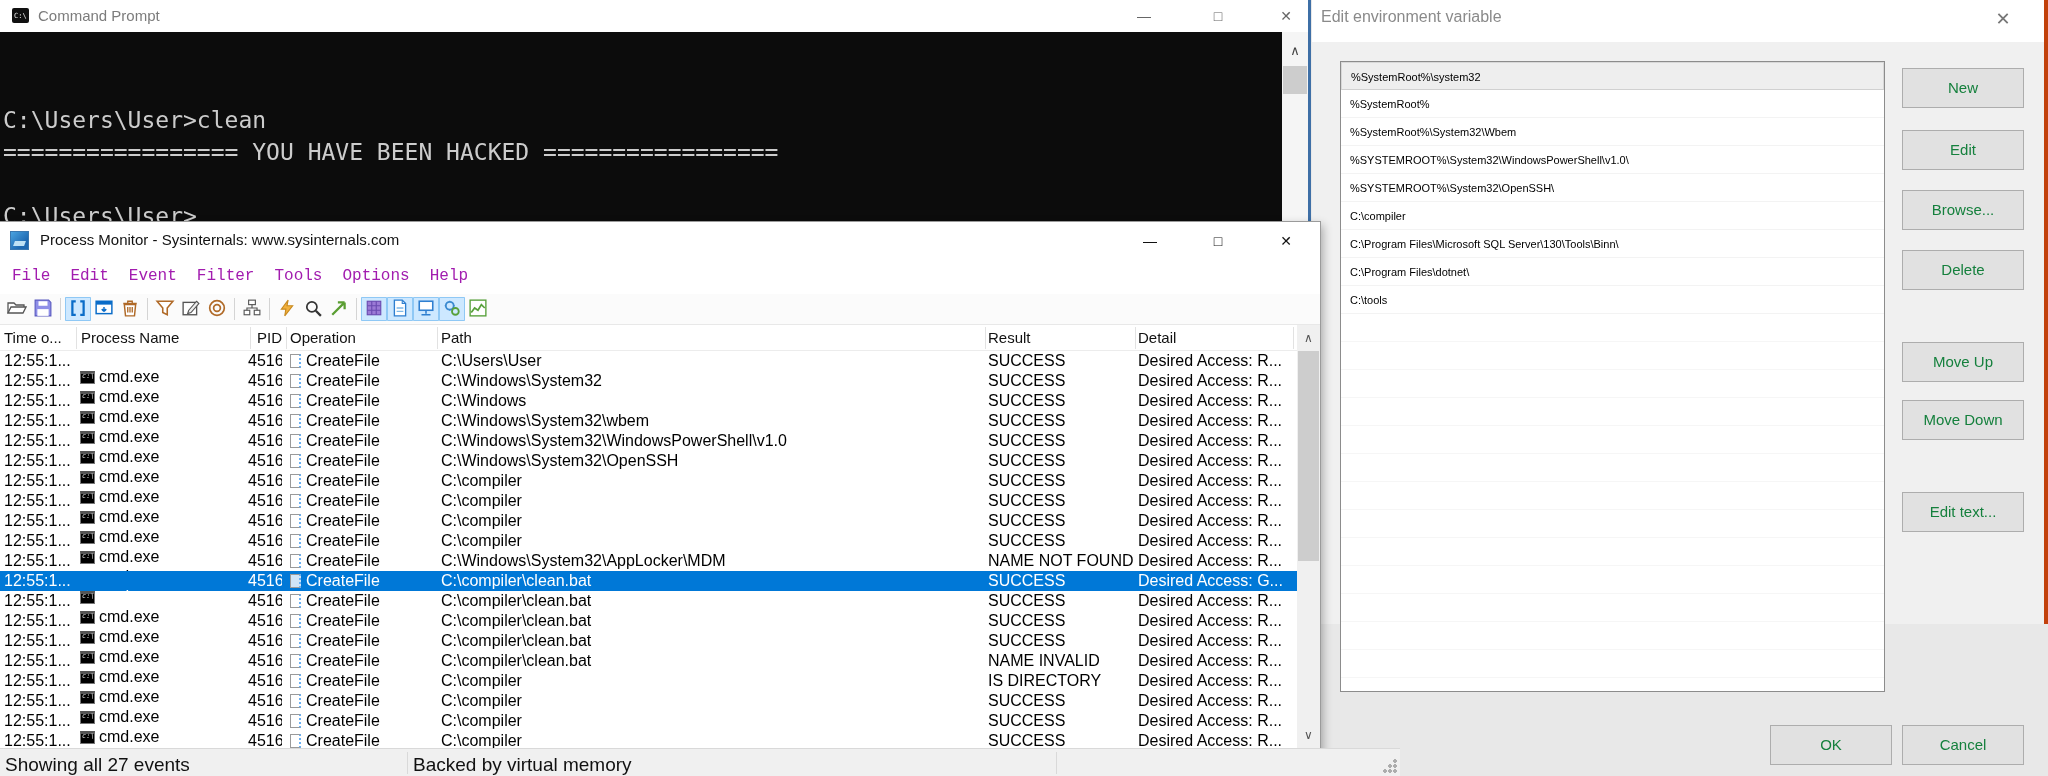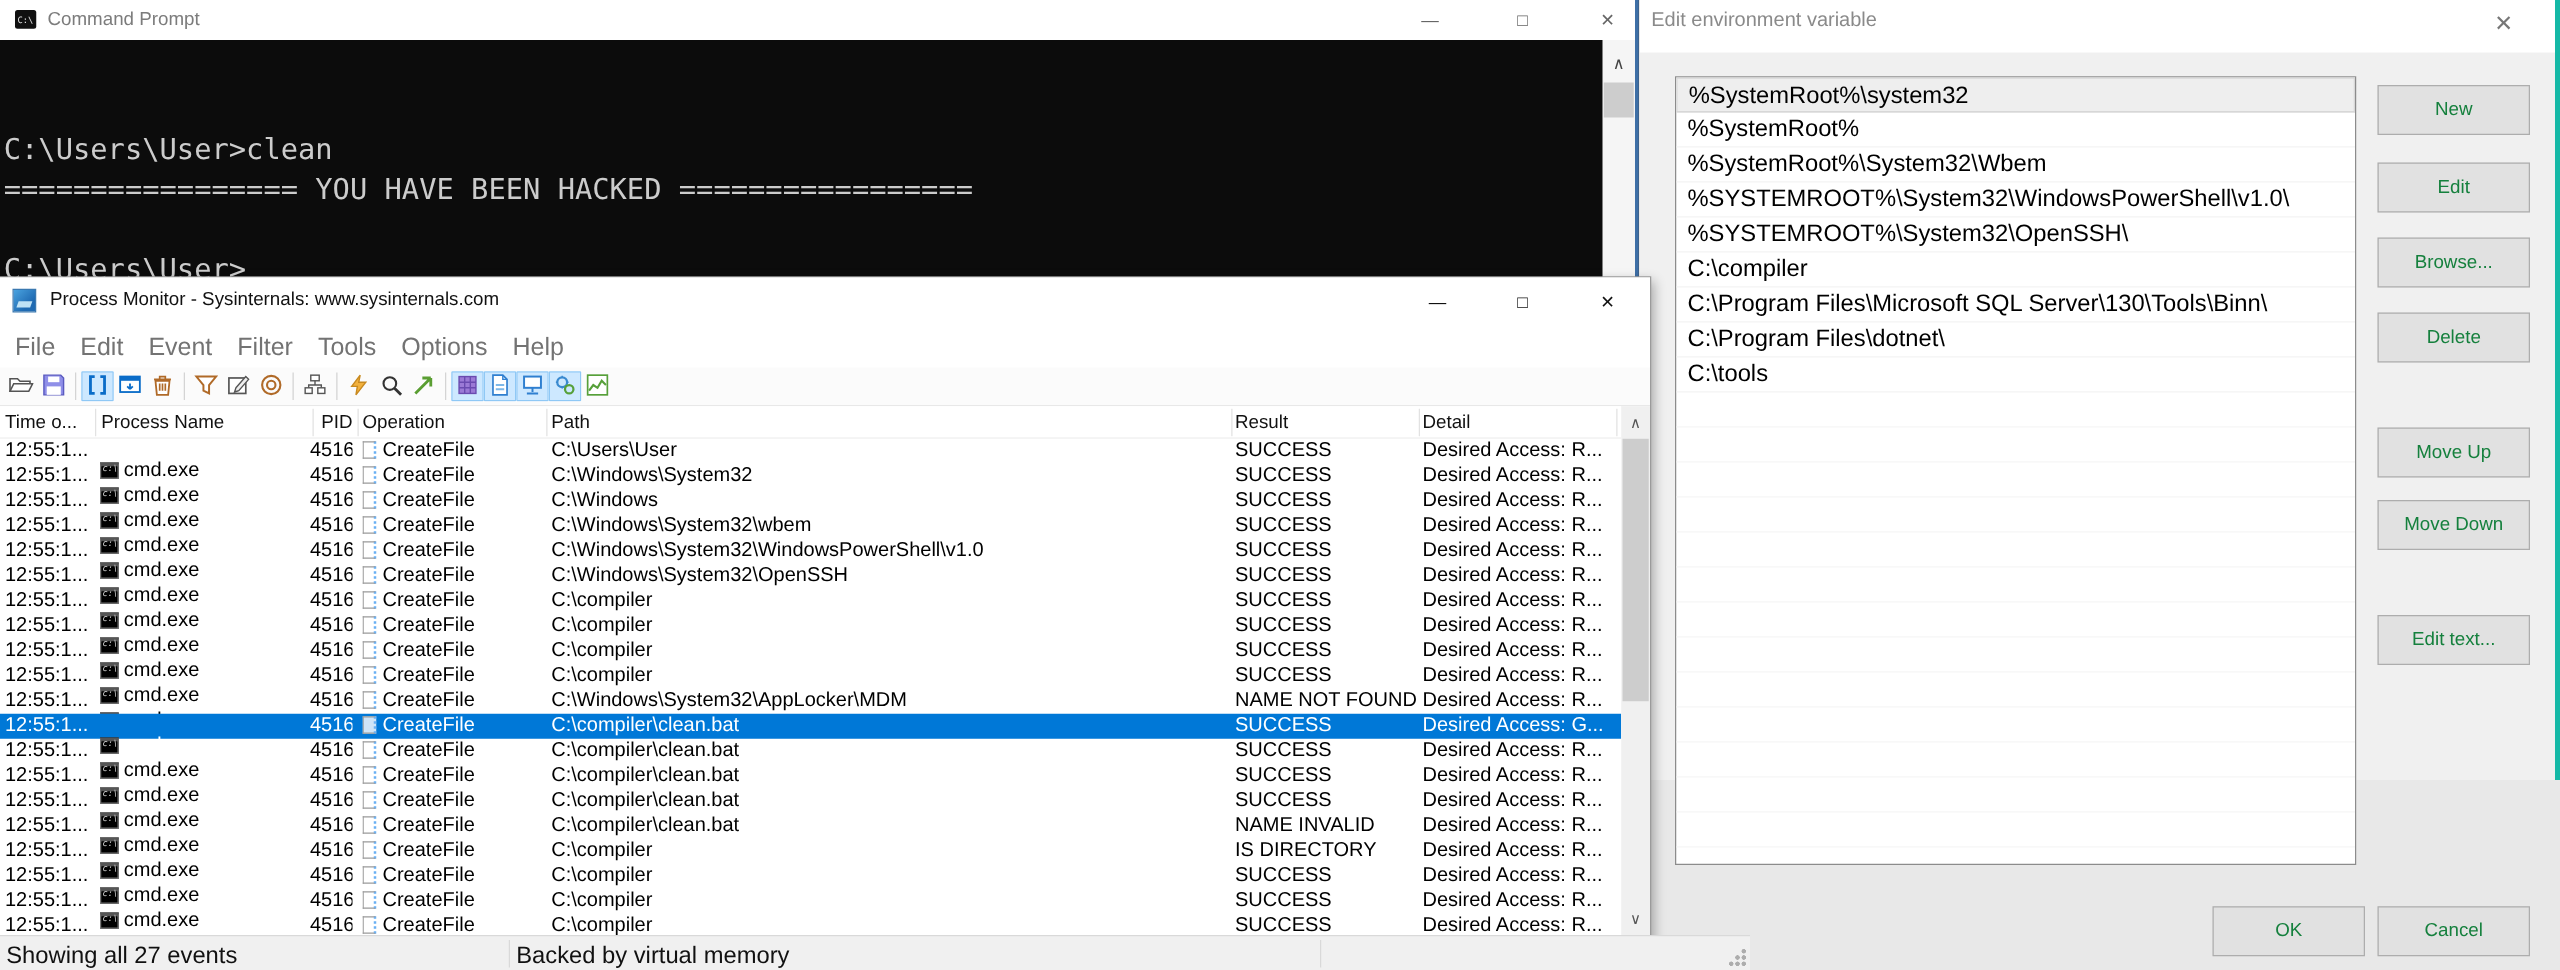--- a/index.html
+++ b/index.html
@@ -2,28 +2,28 @@
 <html><head>
 <meta charset="utf-8">
 <style>
   html,body{margin:0;padding:0;background:#d8d8d8;}
   #screen{position:relative;width:2048px;height:776px;overflow:hidden;
     font-family:"Liberation Sans",sans-serif;background:#e8e8e8;}
   #screen *{box-sizing:border-box;}
 
   
   #env-dialog{position:absolute;left:1312px;top:0;width:736px;height:624px;
-    background:#f0f0f0;border-right:4px solid #14b8a6;z-index:1;}
+    background:#f0f0f0;border-right:4px solid #c2410c;z-index:1;}
   #env-title-bar{position:absolute;left:0;top:0;right:0;height:42px;background:#ffffff;}
   #env-title{position:absolute;left:9px;top:8px;font-size:16px;color:#8a8a8a;white-space:nowrap;}
   #env-close{position:absolute;right:26px;top:4px;width:30px;height:30px;color:#777;
     font-size:18px;text-align:center;line-height:30px;cursor:default;}
   #env-list{position:absolute;left:28px;top:61px;width:545px;height:631px;background:#fff;
     border:1px solid #8c8c8c;overflow:hidden;}
-  .env-item{height:28px;line-height:28px;padding-left:9px;font-size:19px;color:#000;
+  .env-item{height:28px;line-height:28px;padding-left:9px;font-size:11px;color:#000;
     border-bottom:1px solid #f3f3f3;white-space:nowrap;overflow:hidden;}
   .env-item.sel{background:#eeeeee;border:1px solid #d8d8d8;border-bottom:1px solid #d0d0d0;}
   .env-item.empty{border-bottom:1px solid #f6f6f6;}
   .env-btn{position:absolute;left:590px;width:122px;height:40px;background:#e1e1e1;
     border:1px solid #adadad;font-size:15px;color:#15803d;text-align:center;line-height:38px;
     font-family:"Liberation Sans",sans-serif;padding:0;}
   #btn-ok{left:458px;}
 
   
   #cmd-window{position:absolute;left:0;top:0;width:1311px;height:776px;z-index:2;
@@ -51,21 +51,21 @@
   #pm-title-bar{position:absolute;left:0;top:0;right:0;height:38px;background:#ffffff;}
   #pm-app-icon{position:absolute;left:10px;top:9px;width:19px;height:19px;
     background:linear-gradient(135deg,#4aa3e0 0%,#1f6ab2 70%);border:1px solid #3a78b0;}
   #pm-app-icon:after{content:"";position:absolute;left:3px;top:9px;width:11px;height:5px;
     background:#bfe2f5;transform:skewX(-20deg);}
   #pm-title{position:absolute;left:40px;top:9px;font-size:15px;color:#111;white-space:nowrap;}
   .pm-winbtn{position:absolute;top:2px;width:48px;height:34px;text-align:center;line-height:34px;
     font-size:14px;color:#111;}
   #pm-min{left:1126px;} #pm-max{left:1194px;} #pm-close{left:1262px;}
   #pm-menubar{position:absolute;left:0;top:38px;right:0;height:34px;background:#ffffff;padding-left:2px;}
-  .pm-menu{display:inline-block;padding:7px 10px 0 10px;font-size:20px;color:#737373;height:34px;}
+  .pm-menu{display:inline-block;padding:7px 10px 0 10px;font-size:16px;color:#a21caf;height:34px;font-family:Liberation Mono, monospace;}
   #pm-toolbar{position:absolute;left:0;top:72px;right:0;height:31px;background:#fbfbfb;
     border-bottom:1px solid #e8e8e8;padding:3px 0 0 4px;white-space:nowrap;}
   .tb-btn{display:inline-block;width:26px;height:24px;padding:2px 3px;vertical-align:top;border-radius:1px;}
   .tb-btn svg{width:20px;height:18px;display:block;}
   .tb-btn.active{background:#cde8ff;box-shadow:0 0 0 1px #8fc8f5 inset;}
   .tb-sep{display:inline-block;width:1px;height:22px;background:#d4d4d4;margin:1px 4px;vertical-align:top;}
 
   #pm-header{position:absolute;left:0;top:103px;width:1297px;height:26px;background:#fff;
     border-bottom:1px solid #ececec;font-size:15px;color:#111;}
   .hsep{position:absolute;top:2px;width:1px;height:22px;background:#e2e2e2;}

